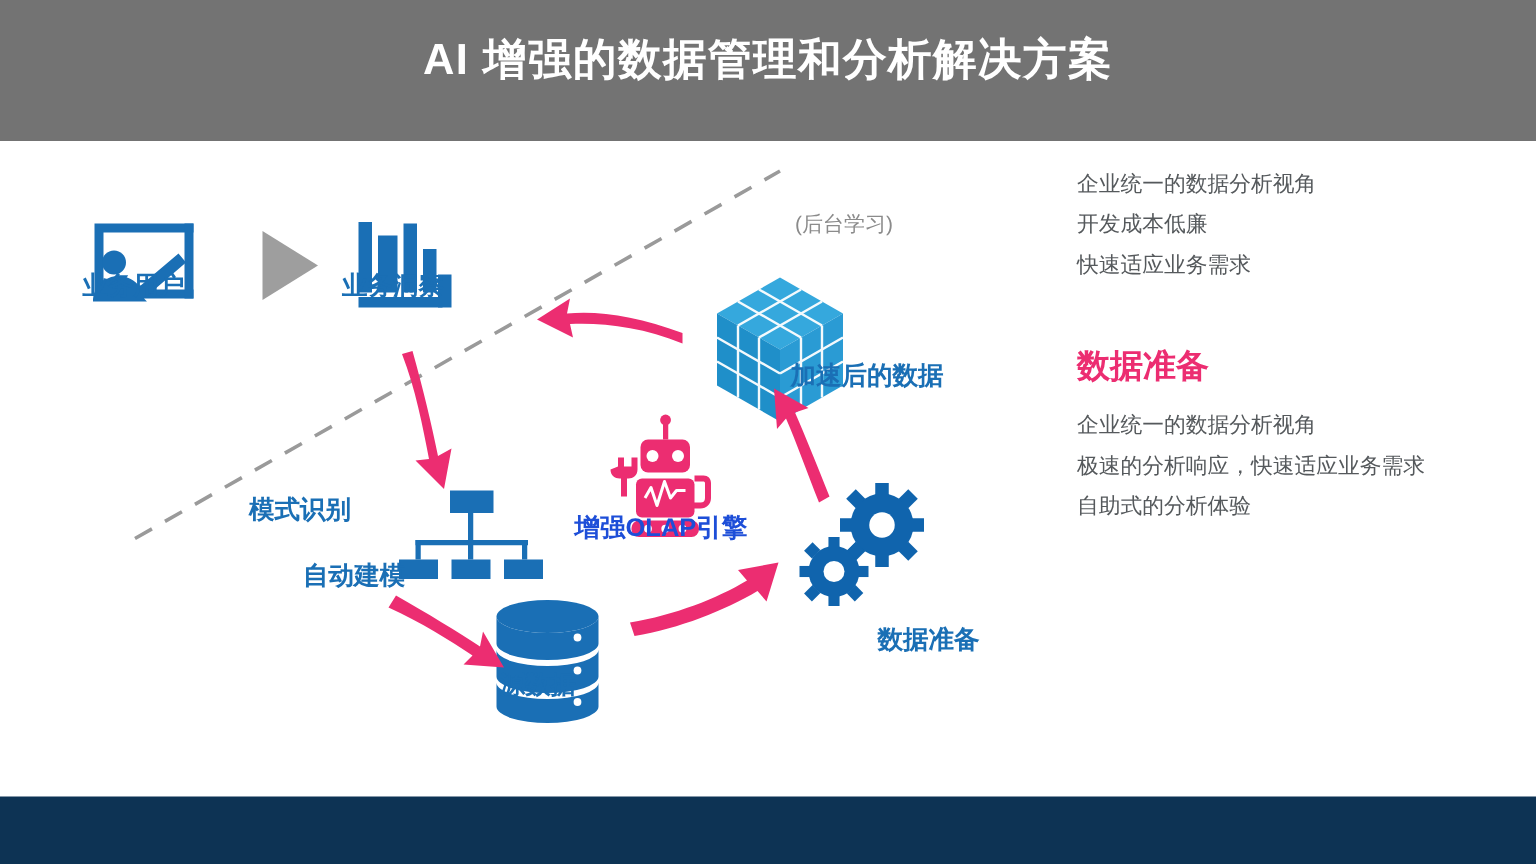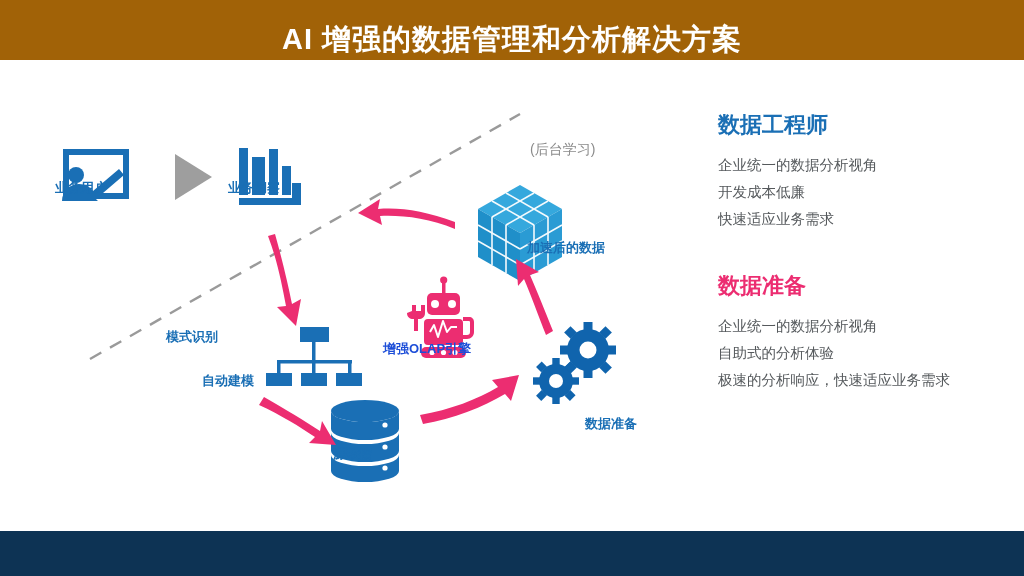--- a/index.html
+++ b/index.html
@@ -7,38 +7,38 @@
     width:1024px;height:576px;
     background:#ffffff;
     font-family:"Liberation Sans","DejaVu Sans",sans-serif;
     overflow:hidden;
     position:relative;
   }
   .slide{position:relative;width:1024px;height:576px;background:#fff;}
 
   
   .header{
-    position:absolute;left:0;top:0;width:1024px;height:60px;
-    background:#a16207;
+    position:absolute;left:0;top:0;width:1024px;height:94px;
+    background:#737373;
   }
   .header-title{
     position:absolute;left:0;top:0;width:1024px;height:79px;
     display:flex;align-items:center;justify-content:center;
     color:#ffffff;font-size:29px;font-weight:bold;letter-spacing:1px;
     font-family:"Liberation Sans","DejaVu Sans",sans-serif;
   }
 
   
   .footer{
     position:absolute;left:0;top:531px;width:1024px;height:45px;
     background:#0d3354;
   }
 
   
-  .lbl{position:absolute;font-weight:bold;font-size:13px;color:#1a6fb5;
+  .lbl{position:absolute;font-weight:bold;font-size:17px;color:#1a6fb5;
        white-space:nowrap;font-family:"Liberation Sans","DejaVu Sans",sans-serif;}
   .lbl-pink{color:#1d4ed8;}
   .lbl-gray{color:#8b8b8b;font-weight:normal;font-size:14px;}
 
   
   .diagram{position:absolute;left:0;top:79px;width:690px;height:452px;}
   .diagram svg{position:absolute;left:0;top:0;}
 
   
   .panel{position:absolute;left:718px;top:110px;width:300px;}
@@ -204,31 +204,30 @@
     <span class="lbl" style="left:333px;top:366px;">源数据</span>
     <span class="lbl" style="left:585px;top:336px;">数据准备</span>
     <span class="lbl" style="left:527px;top:160px;">加速后的数据</span>
     <span class="lbl lbl-pink" style="left:383px;top:261px;">增强OLAP引擎</span>
     <span class="lbl lbl-gray" style="left:530px;top:62px;">(后台学习)</span>
   </div>
 
   <div class="panel">
 
     <div>
-      <div class="panel-h blue">数据工程师</div>
       <div class="panel-line">企业统一的数据分析视角</div>
       <div class="panel-line">开发成本低廉</div>
       <div class="panel-line">快速适应业务需求</div>
     </div>
 
     <div class="panel-block-2">
       <div class="panel-h pink">数据准备</div>
       <div class="panel-line">企业统一的数据分析视角</div>
+      <div class="panel-line">极速的分析响应，快速适应业务需求</div>
       <div class="panel-line">自助式的分析体验</div>
-      <div class="panel-line">极速的分析响应，快速适应业务需求</div>
     </div>
 
   </div>
 
   <div class="footer">
     
     
     
   </div>
 

